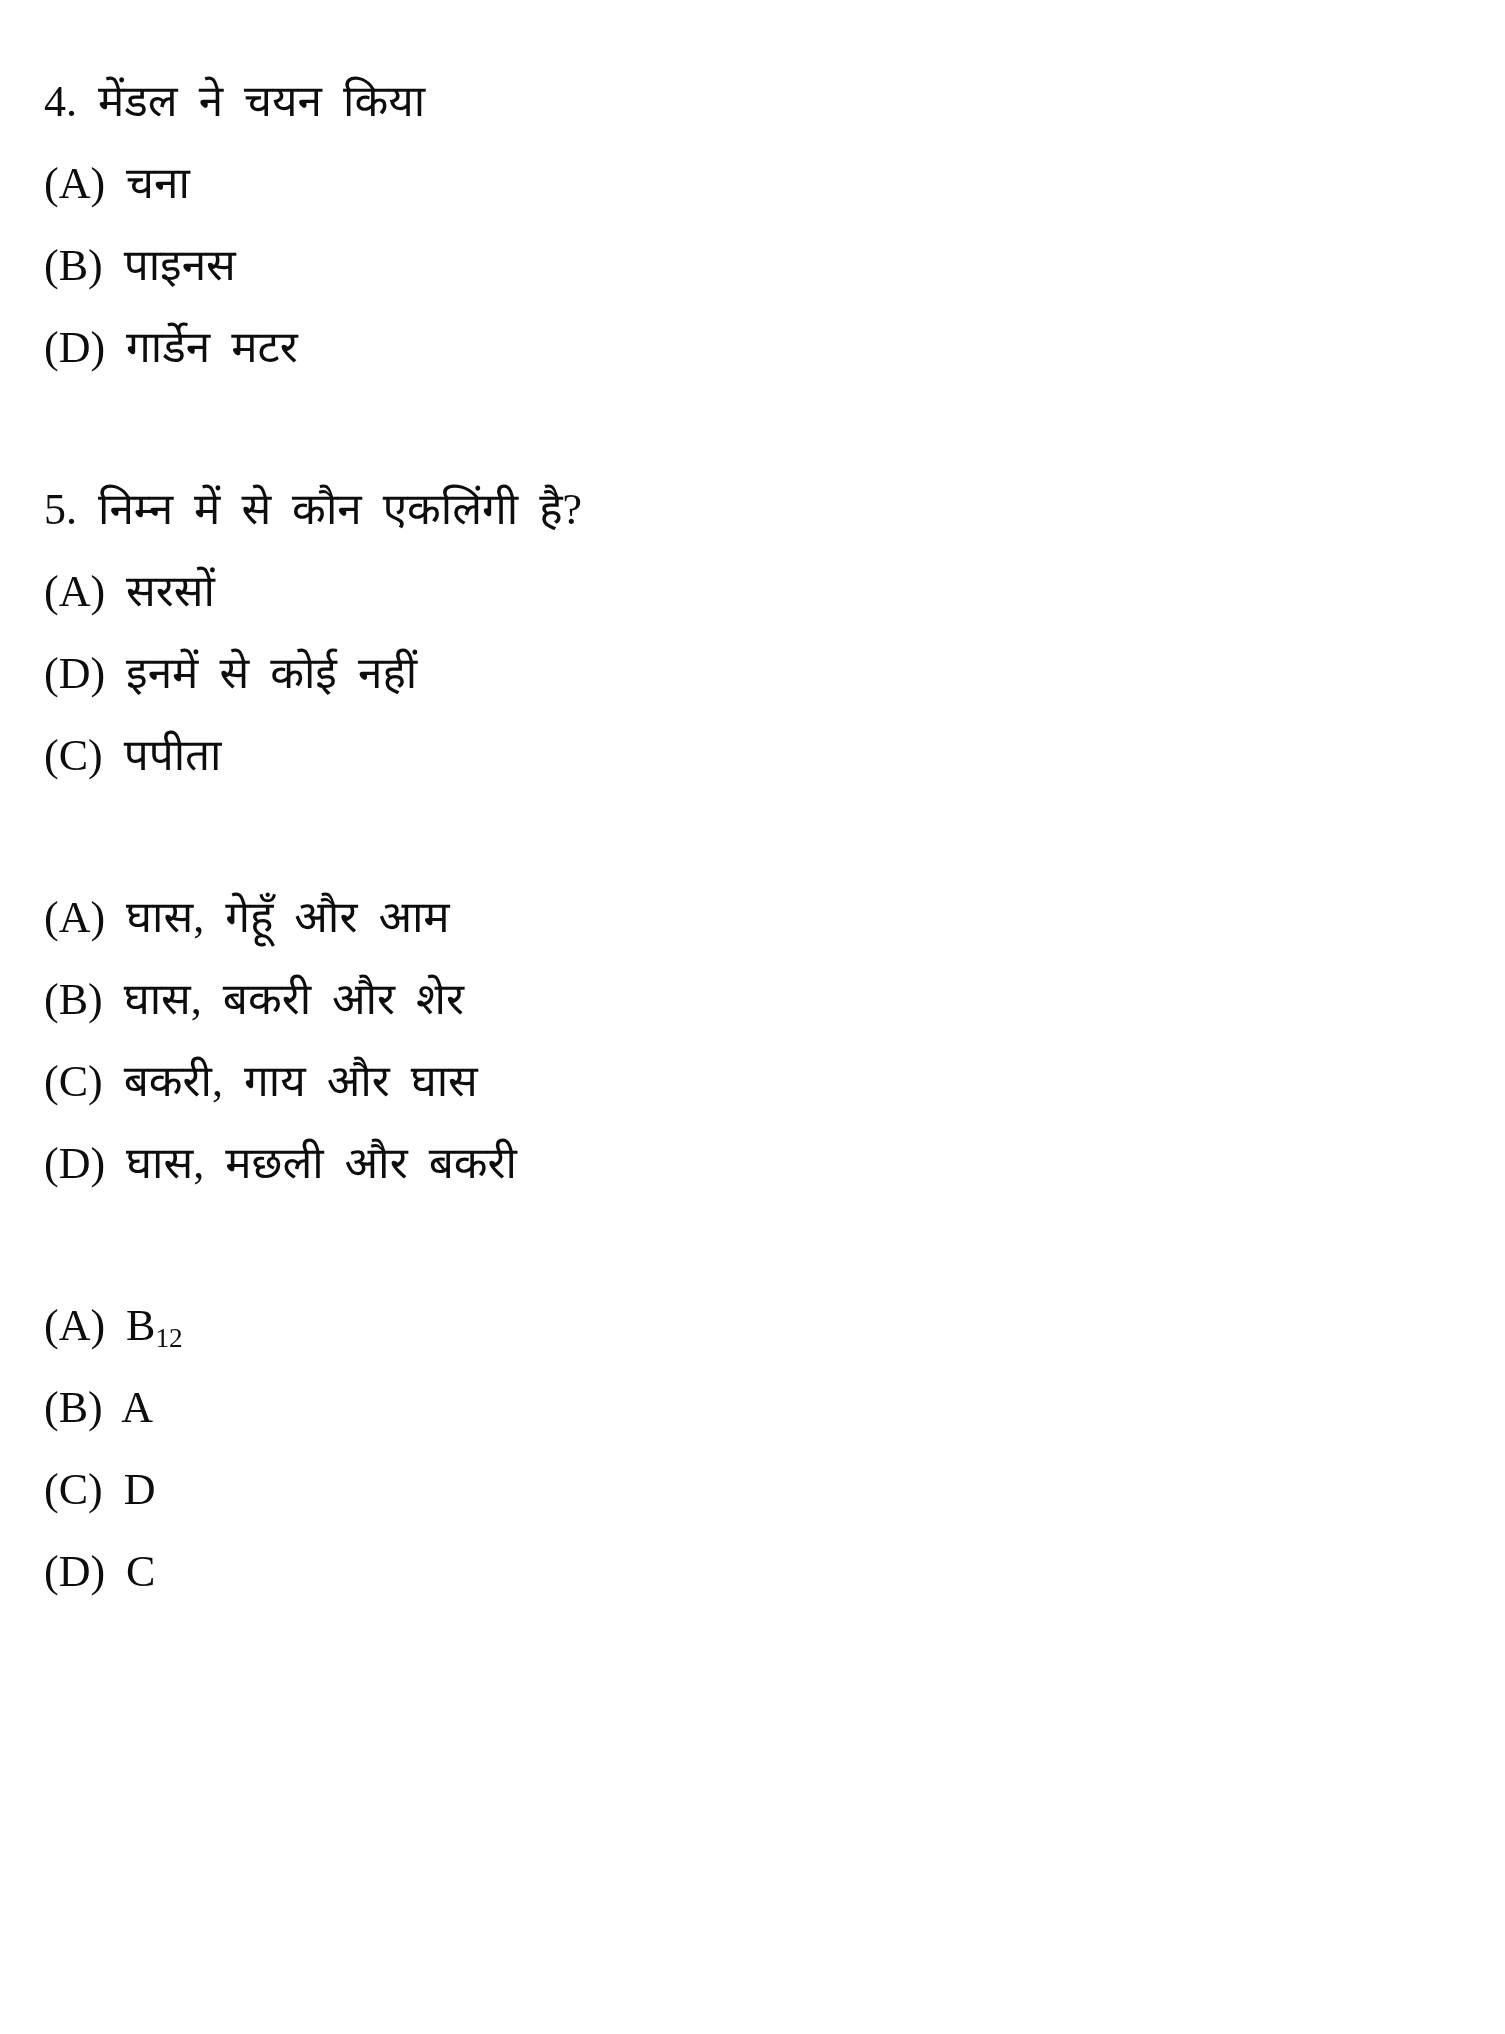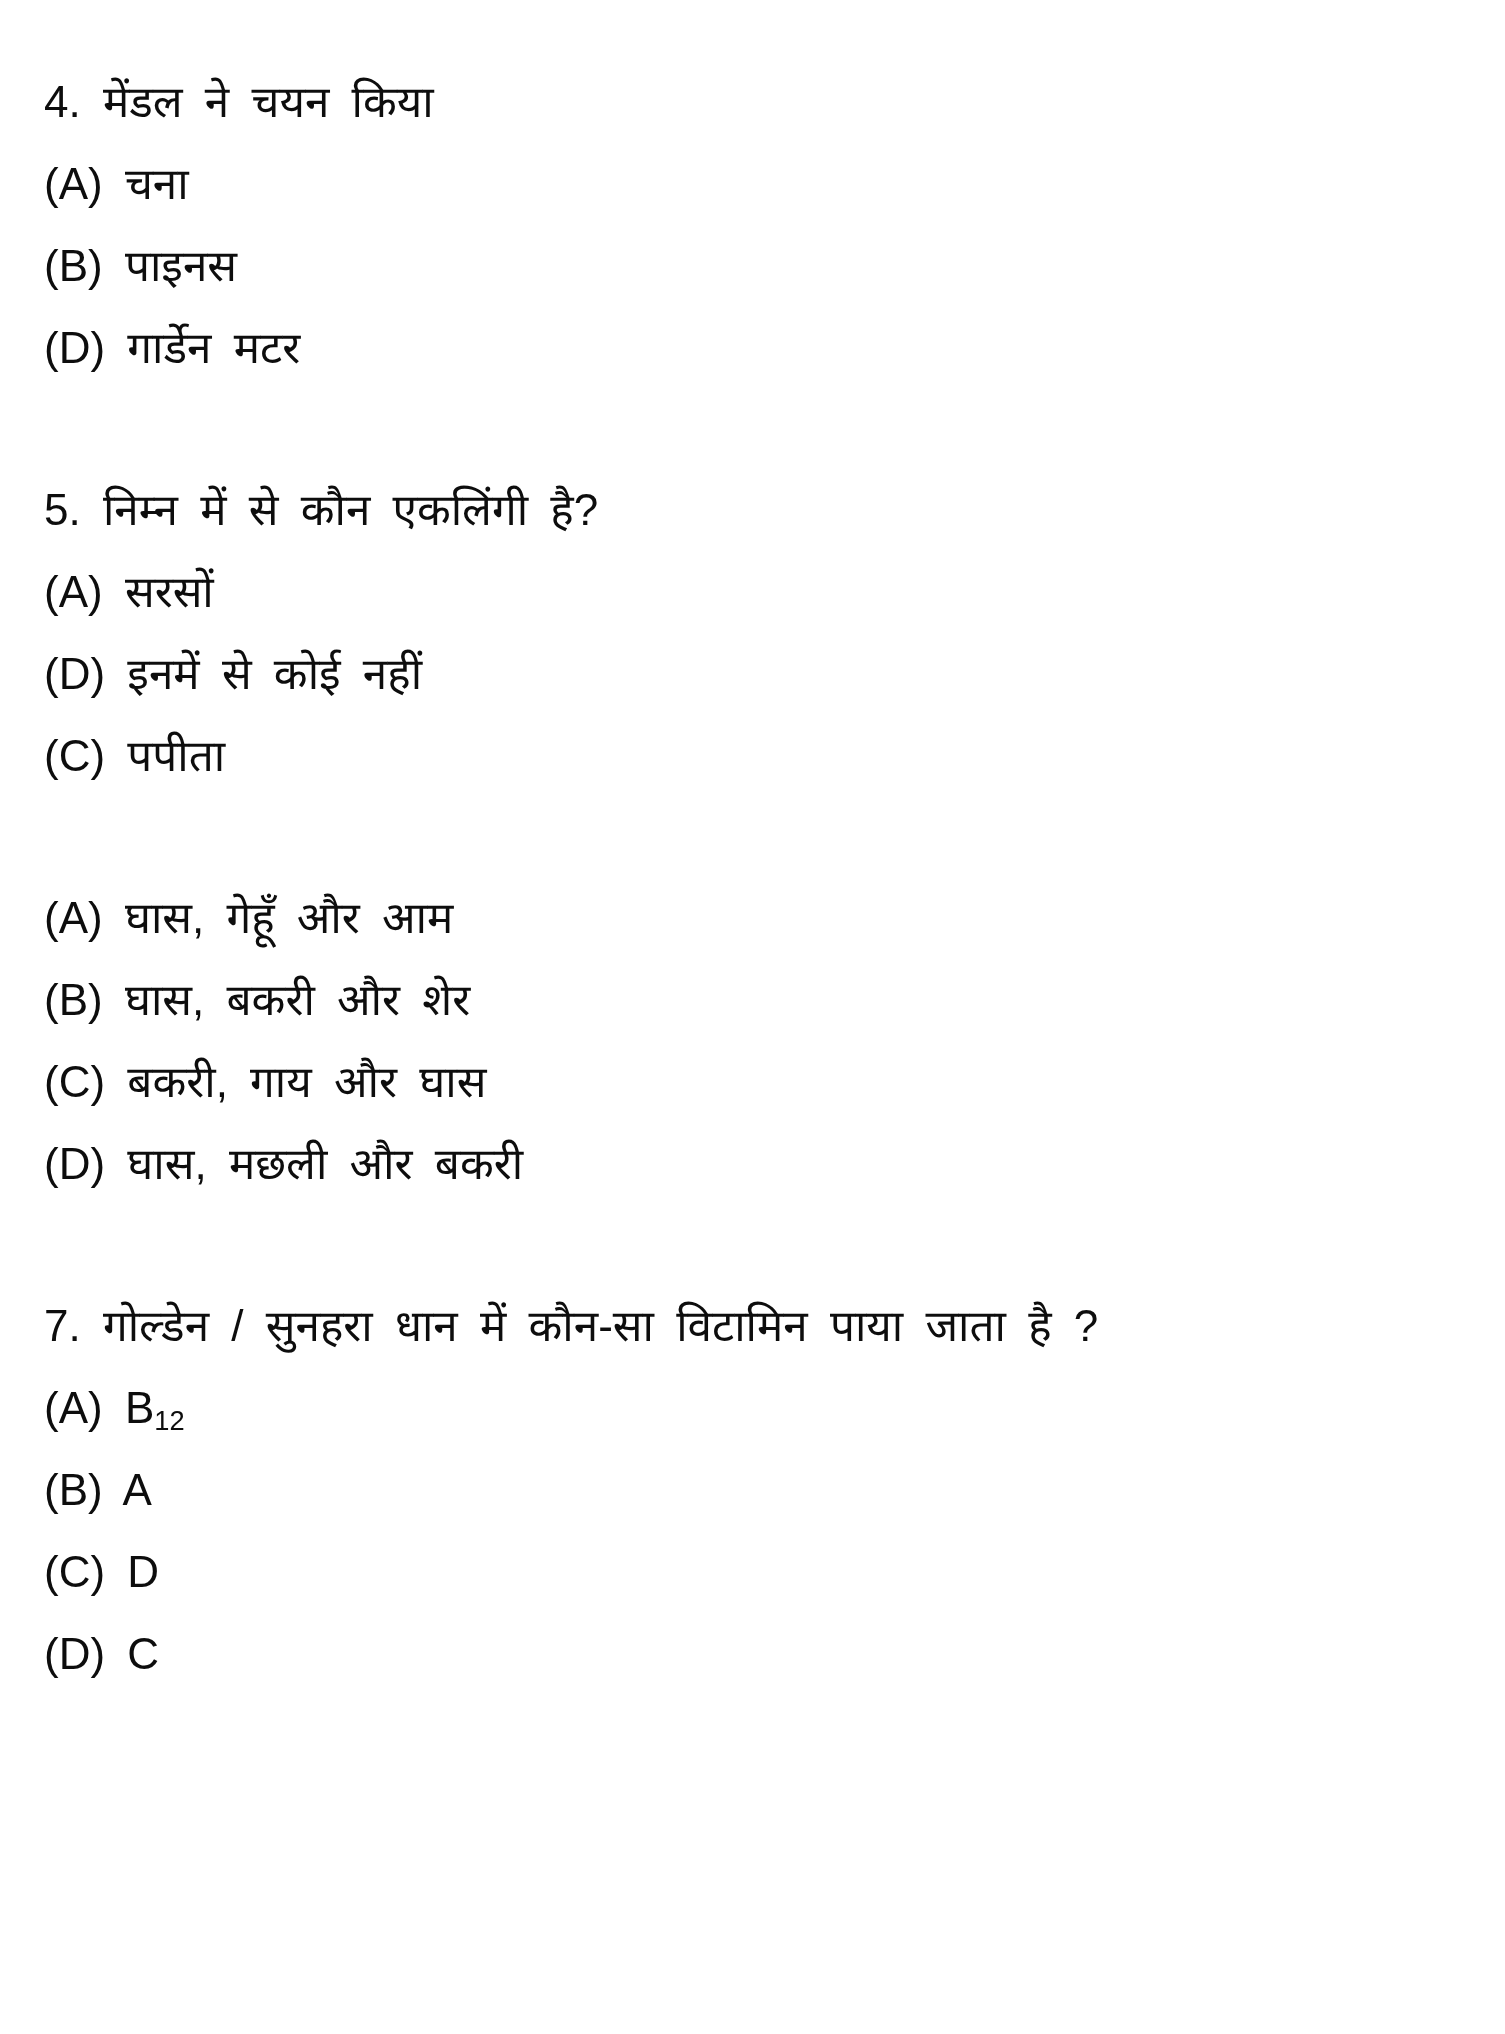--- a/index.html
+++ b/index.html
@@ -6,21 +6,21 @@
     margin: 0;
     padding: 0;
     background: #ffffff;
   }
   .page {
     position: relative;
     width: 1452px;
     height: 2034px;
     background: #ffffff;
     color: #0d0d0d;
-    font-family: Liberation Sans, sans-serif;
+    font-family: Liberation Serif, serif;
     font-size: 44px;
     word-spacing: 10px;
     padding-top: 61px;
     padding-left: 44px;
     box-sizing: border-box;
     overflow: hidden;
   }
   .q-block {
     margin: 0;
     padding: 0;
@@ -63,20 +63,19 @@
   </div>
 
   <div class="q-block">
     <div class="line"><span class="opt-label">(A)</span> <span>घास, गेहूँ और आम</span></div>
     <div class="line"><span class="opt-label">(B)</span> <span>घास, बकरी और शेर</span></div>
     <div class="line"><span class="opt-label">(C)</span> <span>बकरी, गाय और घास</span></div>
     <div class="line"><span class="opt-label">(D)</span> <span>घास, मछली और बकरी</span></div>
   </div>
 
   <div class="q-block">
-    <div class="line"><span>7.</span> <span>गोल्डेन / सुनहरा धान में कौन-सा विटामिन पाया जाता है ?</span></div>
     <div class="line"><span class="opt-label">(A)</span> <span>B</span><sub class="vit-sub">12</sub></div>
     <div class="line"><span class="opt-label">(B)</span> <span>A</span></div>
     <div class="line"><span class="opt-label">(C)</span> <span>D</span></div>
     <div class="line"><span class="opt-label">(D)</span> <span>C</span></div>
   </div>
 
 </div>
 
 </body></html>

